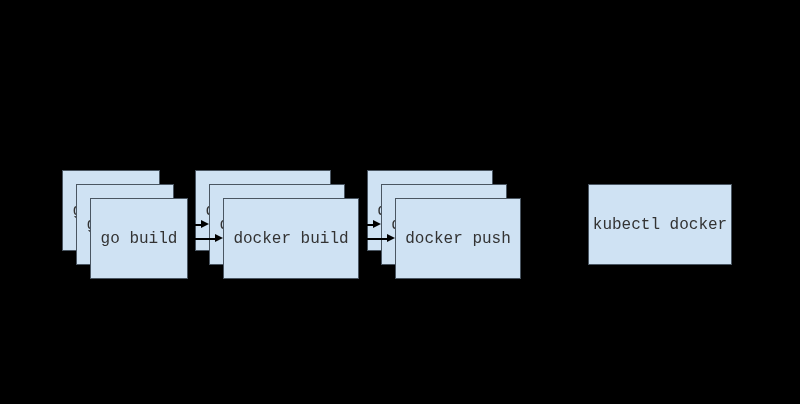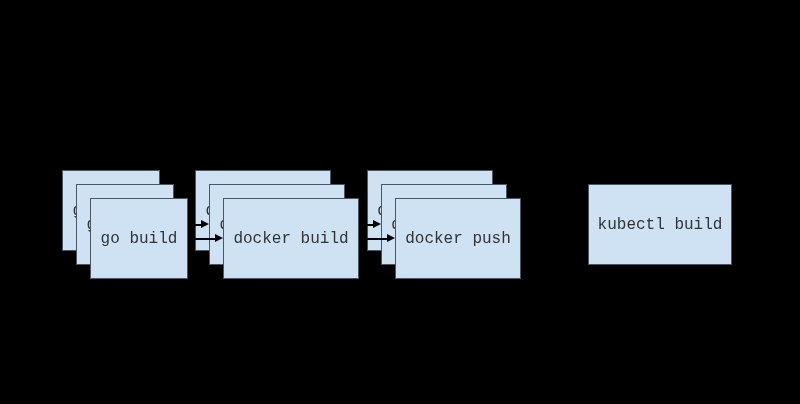--- a/index.html
+++ b/index.html
@@ -98,16 +98,16 @@
   <div class="arrow" style="left:188px;top:234px;width:35px">
     <div class="shaft"></div>
     <div class="head"></div>
   </div>
   <div class="arrow" style="left:359px;top:234px;width:36px">
     <div class="shaft"></div>
     <div class="head"></div>
   </div>
 
   <div class="box" style="left:588px;top:184px;width:144px">
-    <span>kubectl build</span>
+    <span>kubectl docker</span>
   </div>
 
 </div>
 
 </body></html>

